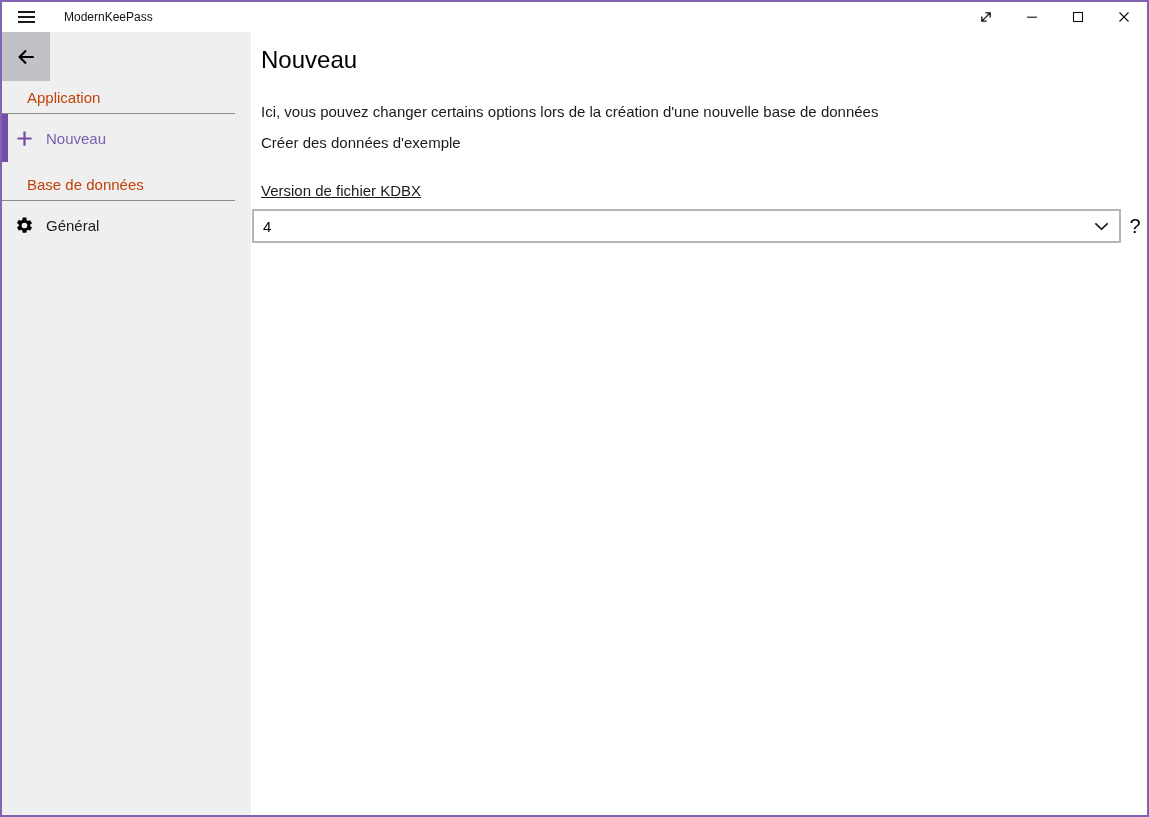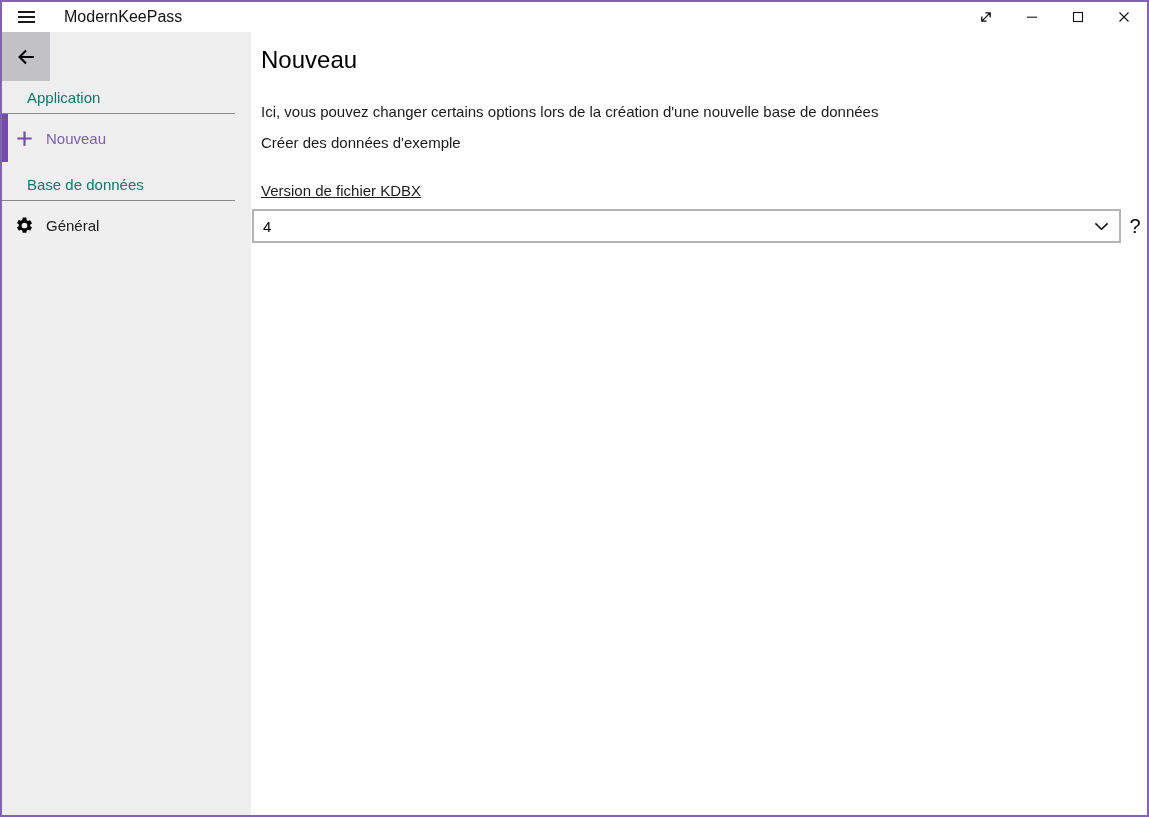--- a/index.html
+++ b/index.html
@@ -25,21 +25,21 @@
     align-items: center;
   }
   .hamburger-btn {
     width: 48px; height: 30px;
     background: transparent; border: none;
     display: flex; align-items: center; justify-content: center;
     cursor: pointer; padding: 0;
   }
   .hamburger-icon { display: flex; flex-direction: column; gap: 3px; }
   .hamburger-icon span { display: block; width: 17px; height: 2px; background: #1a1a1a; }
-  .titlebar-title { font-size: 16px; color: #111; margin-left = 14px; margin-left: 14px; }
+  .titlebar-title { font-size: 12px; color: #111; margin-left = 14px; margin-left: 14px; }
   .win-controls { margin-left: auto; display: flex; height: 30px; }
   .win-btn {
     width: 46px; height: 30px; border: none; background: transparent;
     display: flex; align-items: center; justify-content: center;
     cursor: pointer; padding: 0;
   }
   .win-btn svg { display: block; }
 
   
   .content-row { display: flex; height: calc(817px - 4px - 30px); }
@@ -59,21 +59,21 @@
   }
   .sidebar-title-wrap {
     flex: 1; display: flex; align-items: center; justify-content: center;
   }
   .sidebar-title { font-size: 26px; color: #000; font-weight: 400; }
 
   .section-label {
     margin: 8px 16px 0 0;
     padding: 0 0 7px 25px;
     border-bottom: 1px solid #8b8b8b;
-    font-size: 15px; color: #0f766e;
+    font-size: 15px; color: #c2410c;
   }
   .nav-item {
     height: 48px;
     display: flex; align-items: center;
     padding-left: 12px;
     position: relative;
     cursor: pointer;
     color: #1b1b1b;
   }
   .nav-item .nav-icon {

